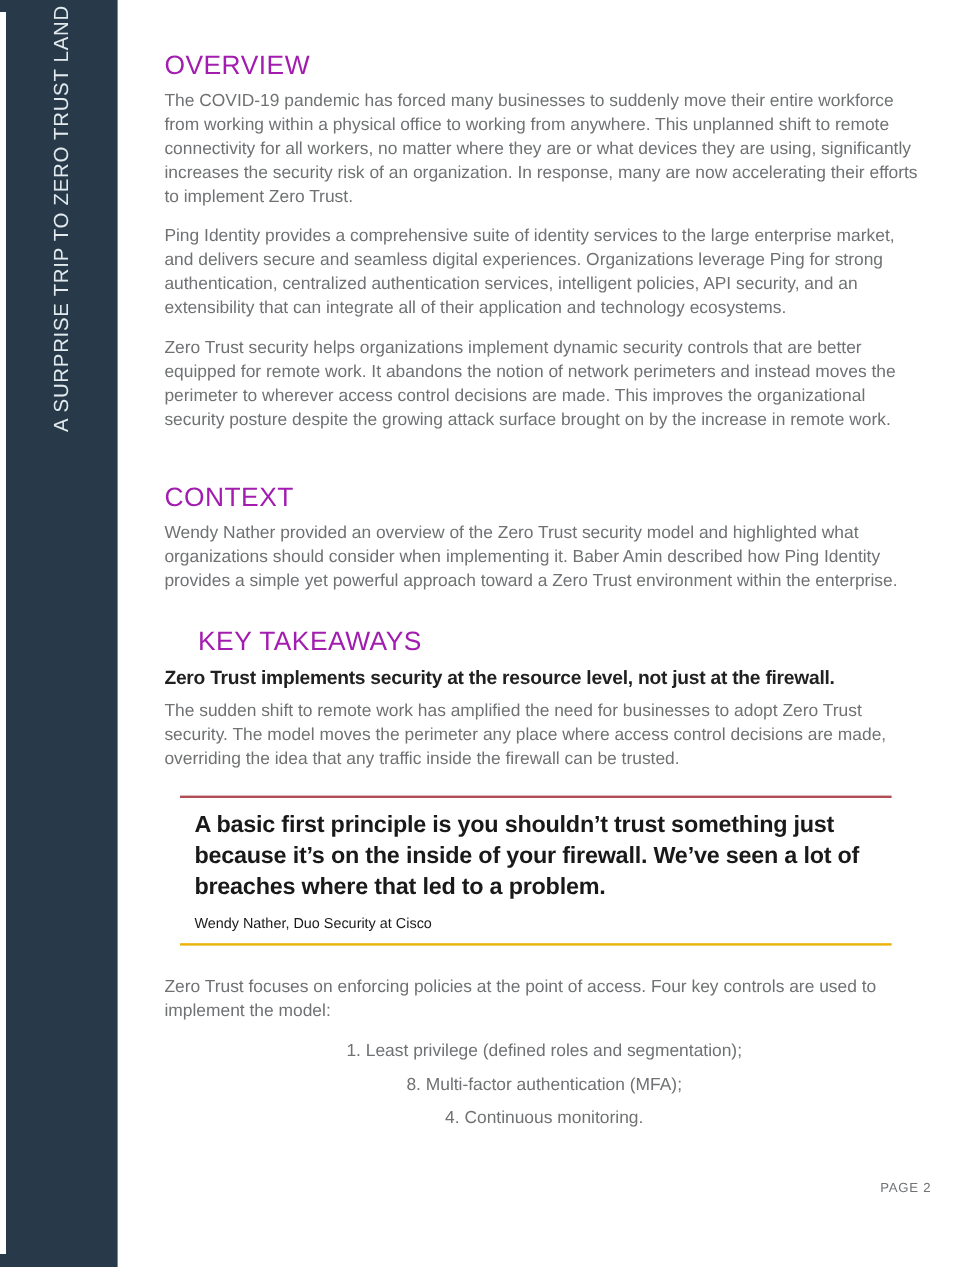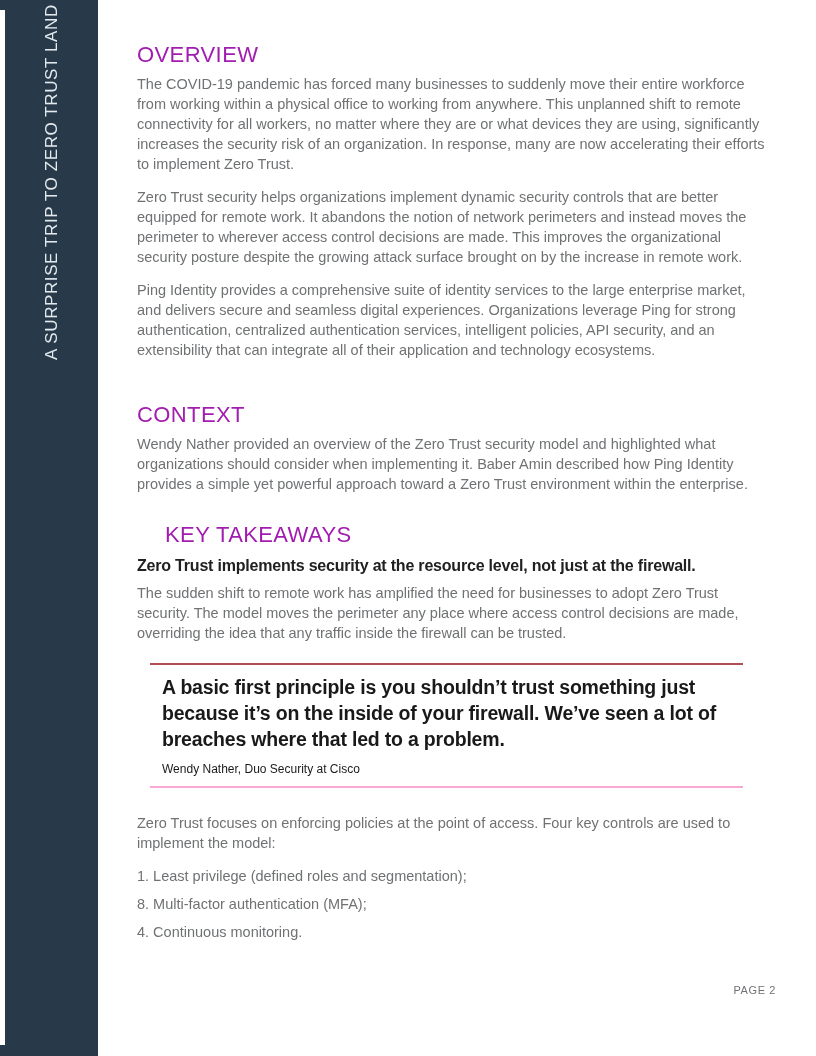--- a/index.html
+++ b/index.html
@@ -65,21 +65,21 @@
     line-height:21px;
     font-weight:700;
     color:#212121;
     letter-spacing:-0.2px;
   }
   
   .quote-block{
     margin:20px 0 0 13px;
     width:593px;
     border-top:2px solid #b24d55;
-    border-bottom:2px solid #f9a8d4;
+    border-bottom:2px solid #eab308;
     padding:9px 0 10px 12px;
     box-sizing:border-box;
   }
   .quote-text{
     font-size:19.5px;
     line-height:26px;
     font-weight:700;
     letter-spacing:-0.2px;
     color:#191919;
     width:575px;
@@ -92,20 +92,21 @@
   .post-quote{margin-top:25px;}
   .controls-list{
     list-style:none;margin:0;padding:0;
   }
   .controls-list li{
     margin-top:8px;
     font-size:14.5px;
     line-height:20px;
     color:#6f7173;
     padding:0;
+    text-align:center;
   }
   .controls-list li{margin-bottom:8px;}
   
   .page-number{
     position:absolute;
     right:40px;top:984px;
     font-size:11px;
     letter-spacing:0.6px;
     color:#707275;
   }
@@ -117,22 +118,22 @@
 
   <div class="sidebar">
     <div class="sidebar-sliver"></div>
   </div>
   <div class="sidebar-title">A SURPRISE TRIP TO ZERO TRUST LAND</div>
 
   <div class="main">
 
     <div class="heading" id="overview-heading">OVERVIEW</div>
     <p class="body-p">The COVID-19 pandemic has forced many businesses to suddenly move their entire workforce from working within a physical office to working from anywhere. This unplanned shift to remote connectivity for all workers, no matter where they are or what devices they are using, significantly increases the security risk of an organization. In response, many are now accelerating their efforts to implement Zero Trust.</p>
+    <p class="body-p">Ping Identity provides a comprehensive suite of identity services to the large enterprise market, and delivers secure and seamless digital experiences. Organizations leverage Ping for strong authentication, centralized authentication services, intelligent policies, API security, and an extensibility that can integrate all of their application and technology ecosystems.</p>
     <p class="body-p">Zero Trust security helps organizations implement dynamic security controls that are better equipped for remote work. It abandons the notion of network perimeters and instead moves the perimeter to wherever access control decisions are made. This improves the organizational security posture despite the growing attack surface brought on by the increase in remote work.</p>
-    <p class="body-p">Ping Identity provides a comprehensive suite of identity services to the large enterprise market, and delivers secure and seamless digital experiences. Organizations leverage Ping for strong authentication, centralized authentication services, intelligent policies, API security, and an extensibility that can integrate all of their application and technology ecosystems.</p>
 
     <div class="heading" id="context-heading">CONTEXT</div>
     <p class="body-p">Wendy Nather provided an overview of the Zero Trust security model and highlighted what organizations should consider when implementing it. Baber Amin described how Ping Identity provides a simple yet powerful approach toward a Zero Trust environment within the enterprise.</p>
 
     <div class="heading" id="takeaways-heading">KEY TAKEAWAYS</div>
     <p class="lead-bold">Zero Trust implements security at the resource level, not just at the firewall.</p>
     <p class="body-p">The sudden shift to remote work has amplified the need for businesses to adopt Zero Trust security. The model moves the perimeter any place where access control decisions are made, overriding the idea that any traffic inside the firewall can be trusted.</p>
 
     <div class="quote-block">
       <div class="quote-text">A basic first principle is you shouldn’t trust something just because it’s on the inside of your firewall. We’ve seen a lot of breaches where that led to a problem.</div>

